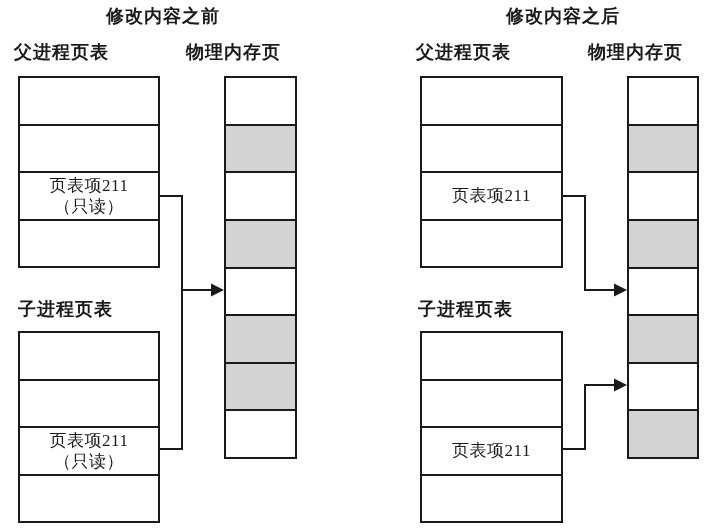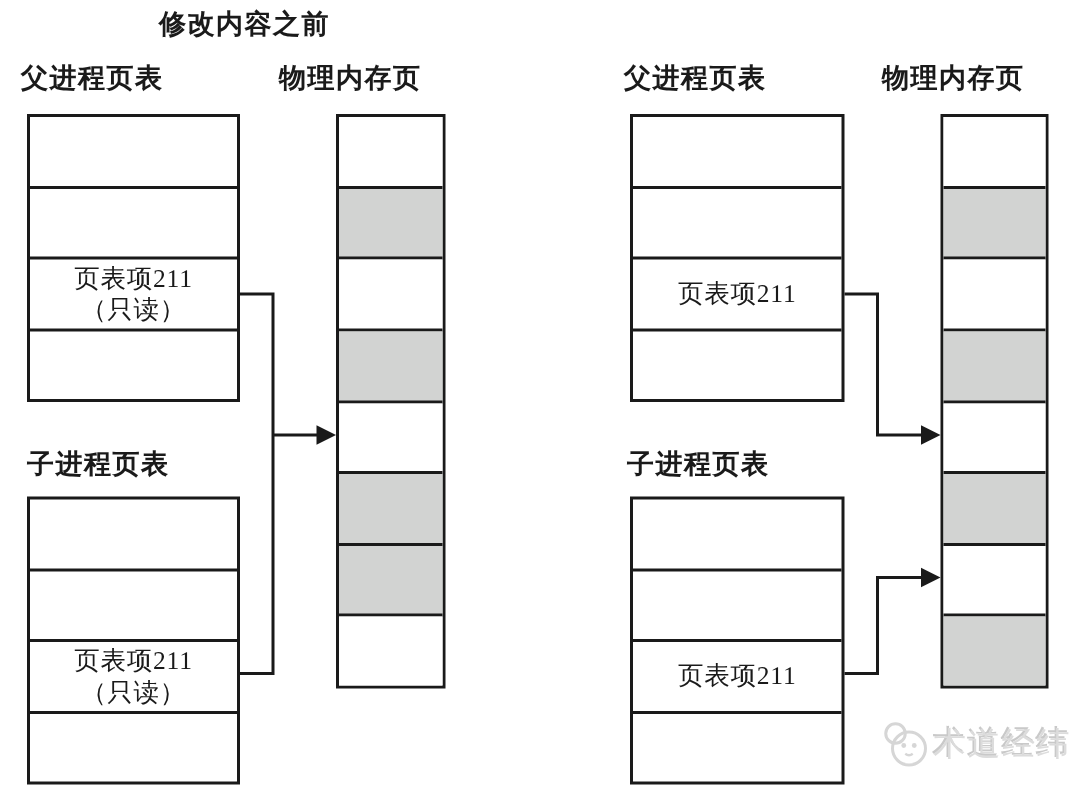--- a/index.html
+++ b/index.html
@@ -127,20 +127,21 @@
       <div class="mem-cell white"></div>
       <div class="mem-cell shaded"></div>
       <div class="mem-cell white"></div>
       <div class="mem-cell shaded"></div>
       <div class="mem-cell white"></div>
       <div class="mem-cell shaded"></div>
       <div class="mem-cell shaded"></div>
       <div class="mem-cell white"></div>
     </div>
 
+  <div class="title" style="left:458px;">修改内容之后</div>
 
   <div class="col-label" style="left:416px; top:40px;">父进程页表</div>
 
   <div class="col-label" style="left:588px; top:40px;">物理内存页</div>
 
   <div class="ptable" style="left:420px; top:76px; width:143px;">
     <div class="row"></div>
     <div class="row"></div>
     <div class="row entry">
       <span class="entry-line">页表项211</span>
@@ -184,24 +185,14 @@
       <path d="M563,196 H585 V290 H616"></path>
       <polygon points="627,290 614,283.5 614,296.5"></polygon>
     </g>
 
     <g>
       <path d="M563,449 H585 V385 H616"></path>
       <polygon points="627,385 614,378.5 614,391.5"></polygon>
     </g>
   </svg>
 
-  <div class="watermark">
-    <svg width="36" height="36" viewBox="0 0 36 36">
-      <circle cx="11" cy="11" r="6.5" fill="none" stroke="#d6d6d6" stroke-width="2"></circle>
-      <circle cx="20" cy="21" r="11" fill="none" stroke="#d6d6d6" stroke-width="2"></circle>
-      <circle cx="16.5" cy="19" r="1.6" fill="#d6d6d6"></circle>
-      <circle cx="23.5" cy="19" r="1.6" fill="#d6d6d6"></circle>
-      <path d="M17.5,24.5 Q20,26.5 22.5,24.5" fill="none" stroke="#d6d6d6" stroke-width="1.5"></path>
-    </svg>
-    <span class="wm-text">术道经纬</span>
-  </div>
 
 </div>
 
 </body></html>

